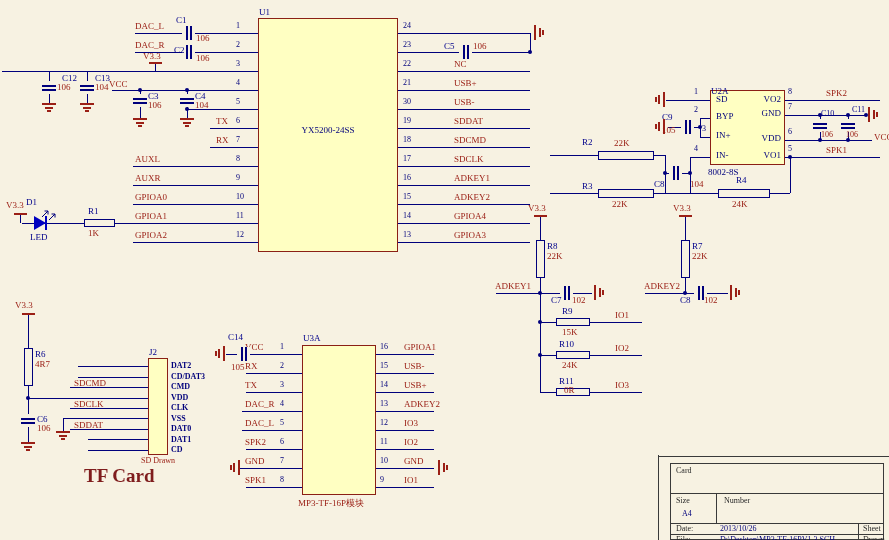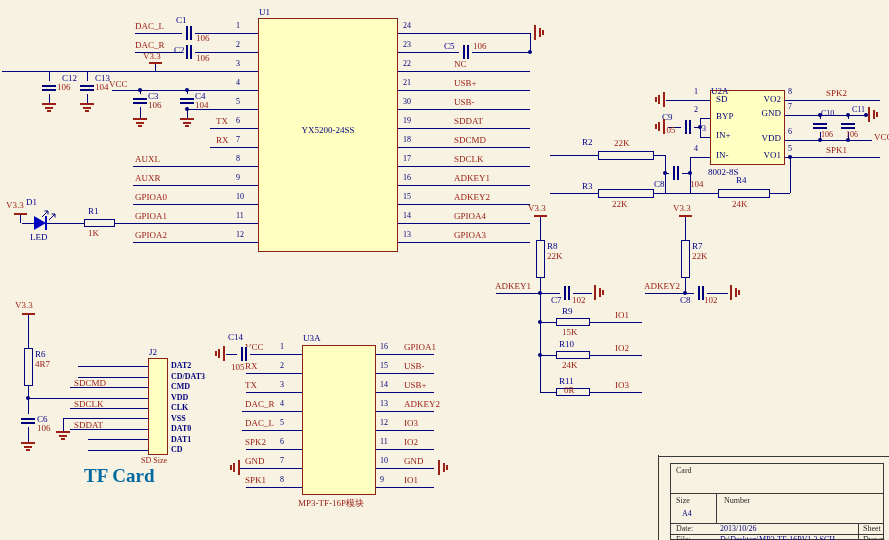--- a/index.html
+++ b/index.html
@@ -491,22 +491,22 @@
   <div class="part" style="left:710px;top:90px;width:75px;height:75px"></div>
   <span class="des" style="left:711px;top:87px">U2A</span>
   <span class="pnm" style="left:708px;top:168px">8002-8S</span>
 
   <div class="part" style="left:302px;top:345px;width:74px;height:150px"></div>
   <span class="des" style="left:303px;top:334px">U3A</span>
   <span class="net" style="left:298px;top:499px">MP3-TF-16P模块</span>
 
   <div class="part" style="left:148px;top:358px;width:20px;height:97px"></div>
   <span class="des" style="left:149px;top:348px">J2</span>
-  <span class="net" style="left:141px;top:457px;font-size:8px">SD Size</span>
-  <span style="left:84px;top:466px;color:#0369a1;font-size:19px;font-weight:bold">TF Card</span>
+  <span class="net" style="left:141px;top:457px;font-size:8px">SD Drawn</span>
+  <span style="left:84px;top:466px;color:#7f1d1d;font-size:19px;font-weight:bold">TF Card</span>
 
   <span class="pnum" style="left:694px;top:88px">1</span>
   <span class="pnm" style="left:716px;top:95px">SD</span>
   <span class="pnum" style="left:694px;top:106px">2</span>
   <span class="pnm" style="left:716px;top:112px">BYP</span>
   <span class="pnum" style="left:702px;top:125px">3</span>
   <span class="pnm" style="left:716px;top:131px">IN+</span>
   <span class="pnum" style="left:694px;top:145px">4</span>
   <span class="pnm" style="left:716px;top:151px">IN-</span>
   <span class="pnum" style="left:788px;top:88px">8</span>

